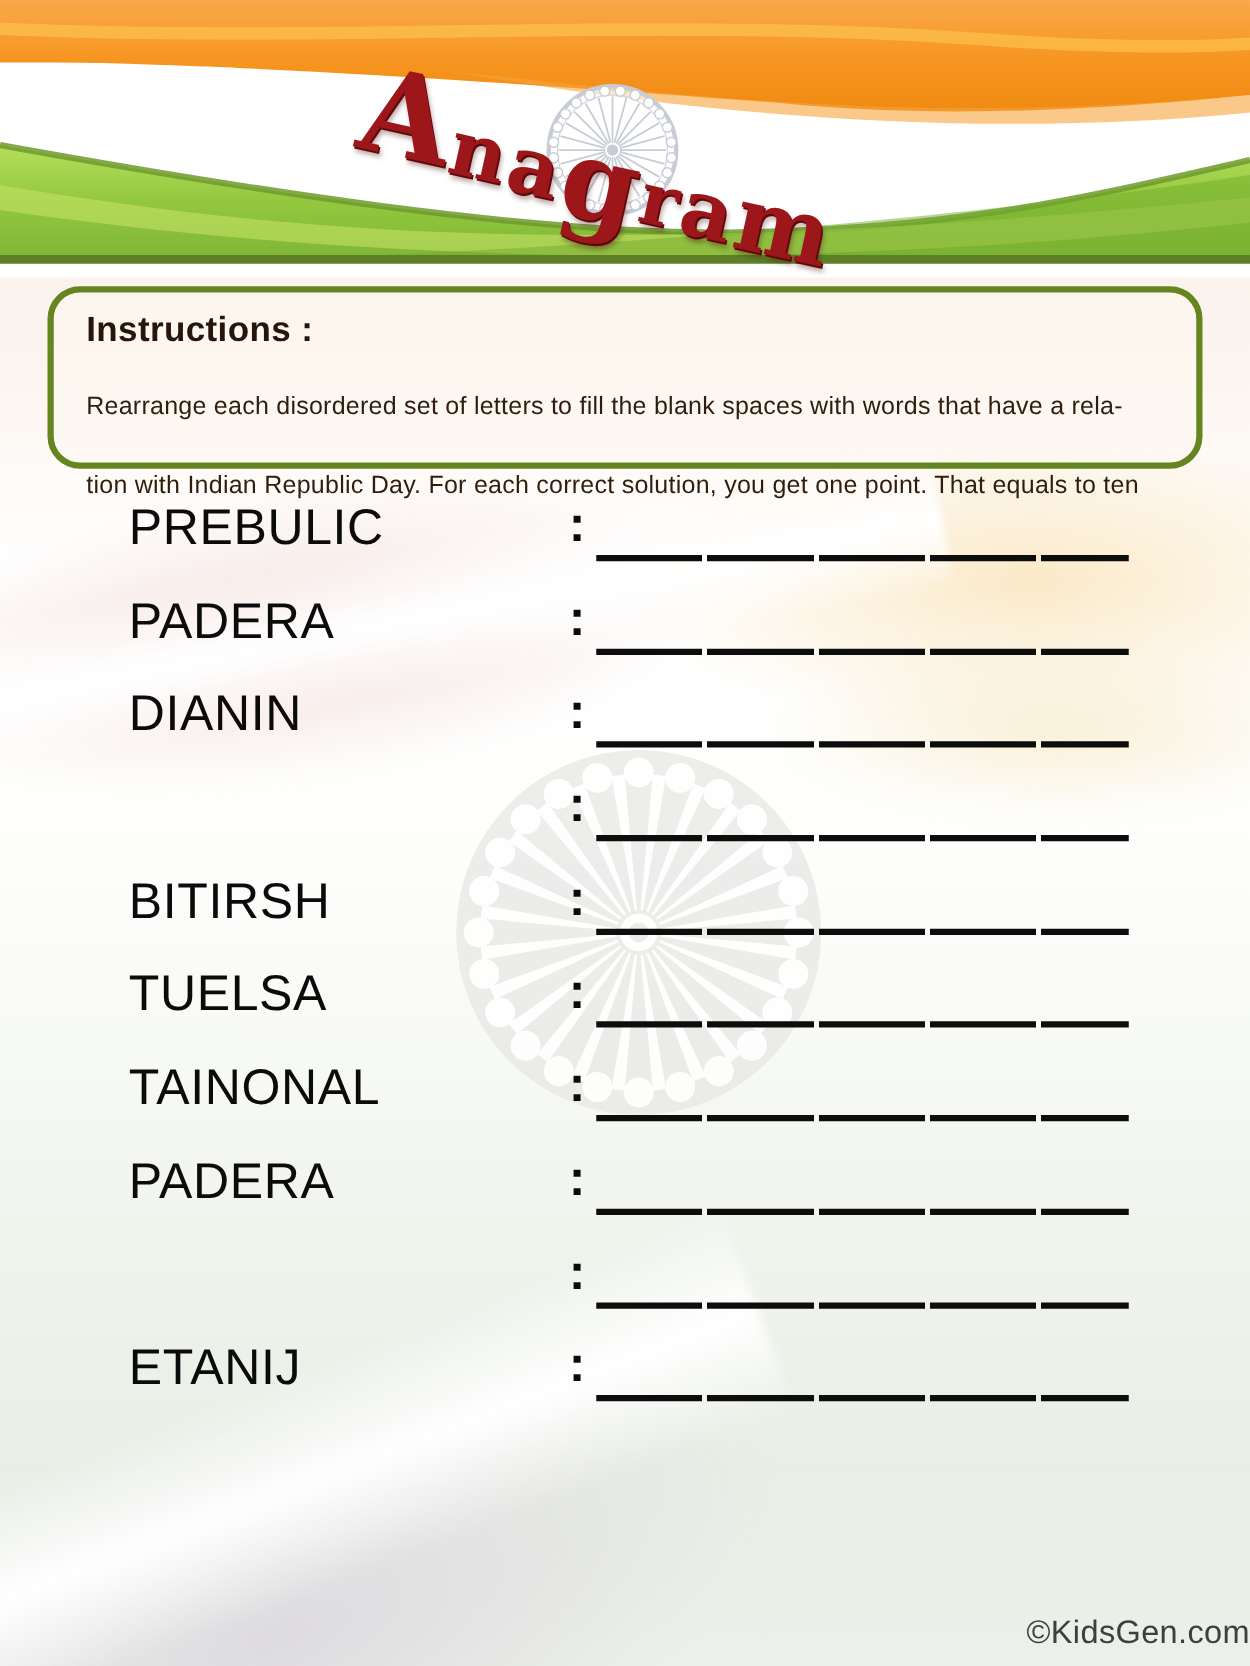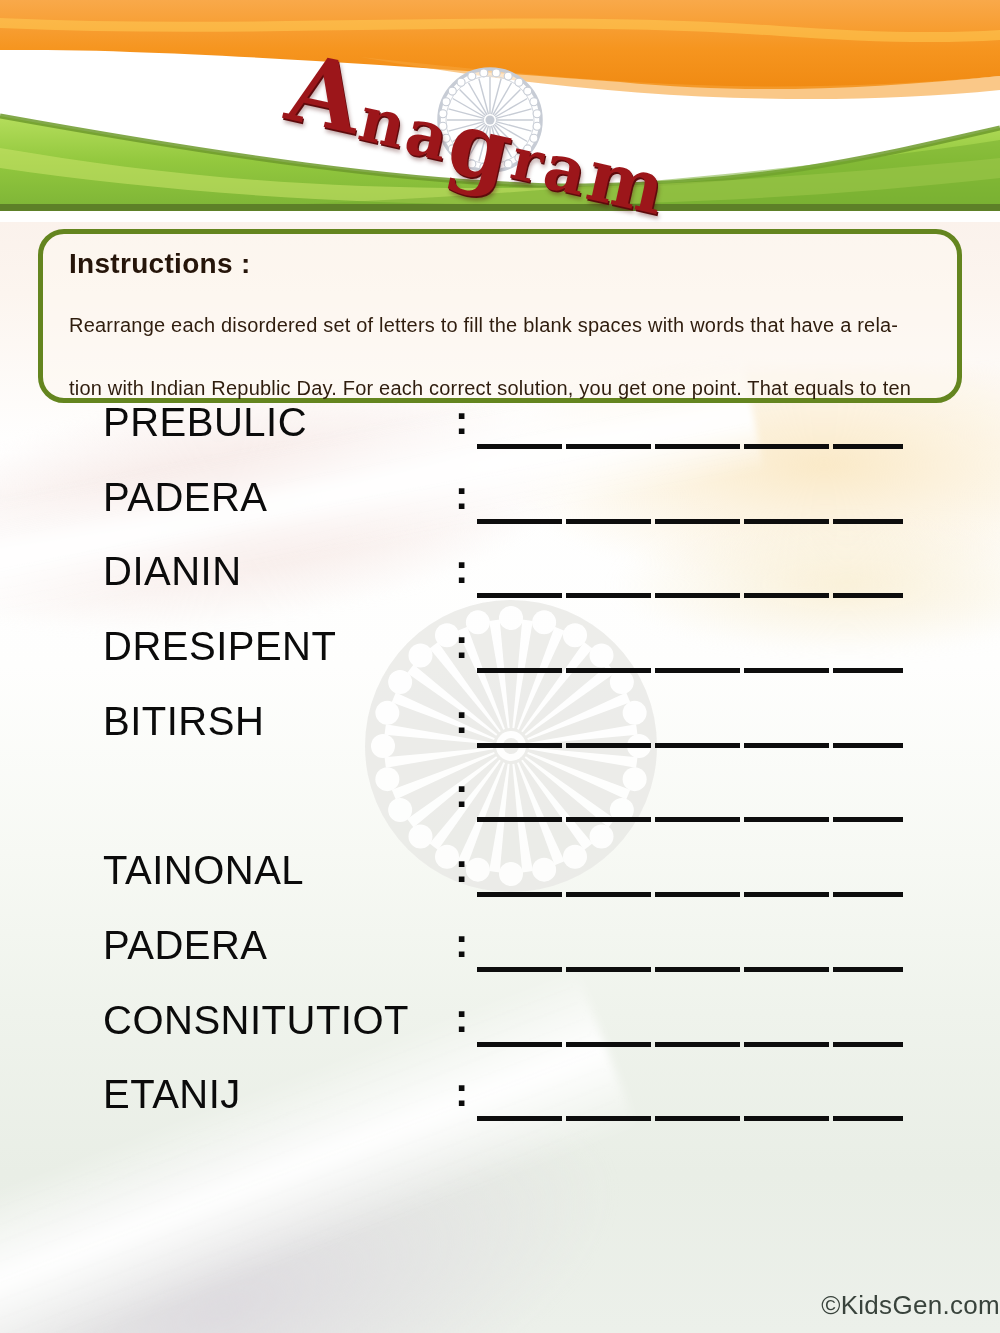--- a/index.html
+++ b/index.html
@@ -50,21 +50,21 @@
   .title span:nth-child(1){font-size:94px;}
   .title span:nth-child(2){font-size:62px;transform:translateY(4px);}
   .title span:nth-child(3){font-size:64px;transform:translateY(7px);}
   .title span:nth-child(4){font-size:88px;transform:translateY(16px);}
   .title span:nth-child(5){font-size:58px;transform:translateY(9px);}
   .title span:nth-child(6){font-size:64px;transform:translateY(11px);}
   .title span:nth-child(7){font-size:72px;transform:translateY(13px);}
 
   
   .instructions{
-    position:absolute;left:38px;top:229px;width:924px;height:174px;z-index:4;
+    position:absolute;left:38px;top:229px;width:924px;height:146px;z-index:4;
     box-sizing:border-box;border:5px solid #64851f;border-radius:26px;
     background:rgba(253,247,240,.55);
     padding:14px 26px 0 26px;
   }
   .instructions h2{
     margin:0 0 9px 0;font-size:28px;font-weight:700;color:#26150a;letter-spacing:.3px;
   }
   .instructions .iline{
     display:block;font-size:20px;line-height:34.5px;color:#2f1d0e;letter-spacing:.2px;margin-top:28px;
   }
@@ -252,45 +252,44 @@
       <span class="word">PADERA</span>
       <span class="colon">:</span>
       <div class="blank"></div>
     </div>
     <div class="row">
       <span class="word">DIANIN</span>
       <span class="colon">:</span>
       <div class="blank"></div>
     </div>
     <div class="row">
-      <span class="word">DRESIPENT</span>
       <span class="colon">:</span>
       <div class="blank"></div>
     </div>
     <div class="row">
       <span class="word">BITIRSH</span>
       <span class="colon">:</span>
       <div class="blank"></div>
     </div>
     <div class="row">
+      <span class="word">TUELSA</span>
       <span class="colon">:</span>
       <div class="blank"></div>
     </div>
     <div class="row">
       <span class="word">TAINONAL</span>
       <span class="colon">:</span>
       <div class="blank"></div>
     </div>
     <div class="row">
       <span class="word">PADERA</span>
       <span class="colon">:</span>
       <div class="blank"></div>
     </div>
     <div class="row">
-      <span class="word">CONSNITUTIOT</span>
       <span class="colon">:</span>
       <div class="blank"></div>
     </div>
     <div class="row">
       <span class="word">ETANIJ</span>
       <span class="colon">:</span>
       <div class="blank"></div>
     </div>
   </div>
 

